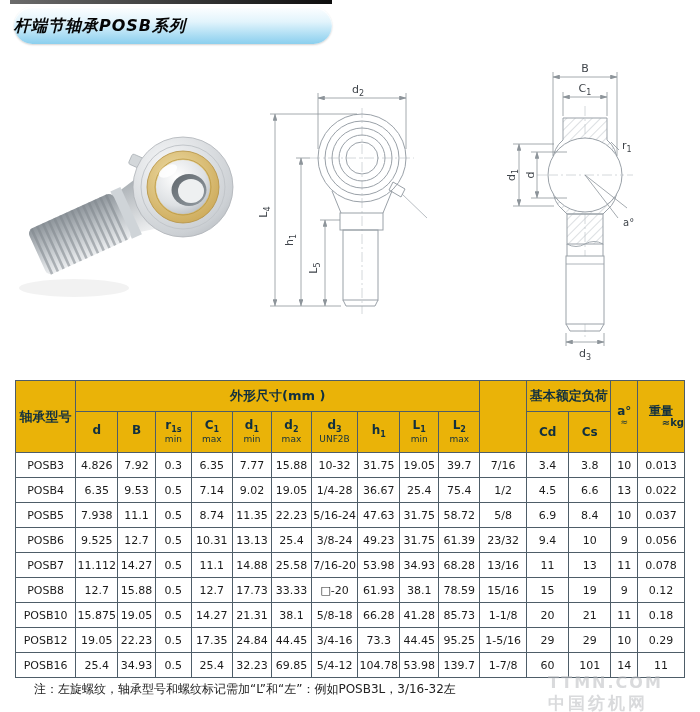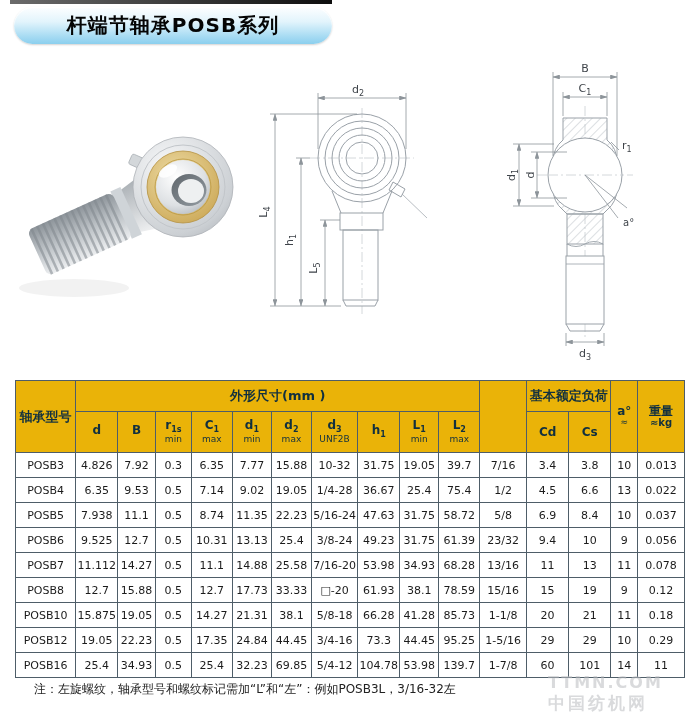--- a/index.html
+++ b/index.html
@@ -6,33 +6,33 @@
   body{
     width:700px;height:712px;position:relative;background:#ffffff;overflow:hidden;
     font-family:"DejaVu Sans","Liberation Sans",sans-serif;
   }
   
   .top-strip{position:absolute;left:10px;top:0;width:322px;height:4px;
     background:linear-gradient(90deg,#6b6b6b,#0d0d0d);}
   .title-pill{position:absolute;left:14px;top:7px;width:318px;height:37px;border-radius:19px;
     background:linear-gradient(180deg,#fdfeff 0%,#e2f4fc 40%,#a9dcf3 78%,#8bcfee 100%);
     box-shadow:0 1px 2px rgba(0,0,0,.18), inset 0 1px 1px #ffffff;
-    text-align:center;line-height:37px;font-size:20px;font-weight:bold;color:#050505;letter-spacing:1px;}
+    text-align:left;line-height:37px;font-size:16px;font-weight:bold;color:#050505;letter-spacing:1px;font-style:italic;}
   
   .drawing{position:absolute;}
   svg text{fill:#3f444a;}
   
   table.spec{position:absolute;left:15px;top:380px;width:670px;border-collapse:collapse;table-layout:fixed;}
   table.spec th, table.spec td{border:1px solid #4e5d68;text-align:center;vertical-align:middle;padding:0;overflow:hidden;}
   table.spec thead th{background:#eab308;color:#11303f;}
   .ghead{font-size:13px;font-weight:bold;height:30px;}
   .chead{font-size:12px;font-weight:bold;height:40px;line-height:1.05;}
   .chead sub{font-size:8px;}
   .hnote{font-size:9px;font-weight:normal;line-height:1.1;}
-  .hnote.kg{font-size:10px;font-weight:bold;}
+  .hnote.kg{font-size:10px;font-weight:bold;text-align:right;}
   table.spec td{font-size:11px;color:#1b1b1b;background:#ffffff;height:24px;}
   
   .footnote{position:absolute;left:34px;top:681px;font-size:12px;color:#222;letter-spacing:0;}
   .watermark{position:absolute;left:548px;top:645px;width:150px;
     color:rgba(185,188,192,0.55);font-weight:bold;line-height:1.25;pointer-events:none;margin-top:28px;}
   .watermark .wl1{font-size:16px;letter-spacing:2px;}
   .watermark .wl2{font-size:17px;letter-spacing:3px;}
 </style>
 </head>
 <body>

